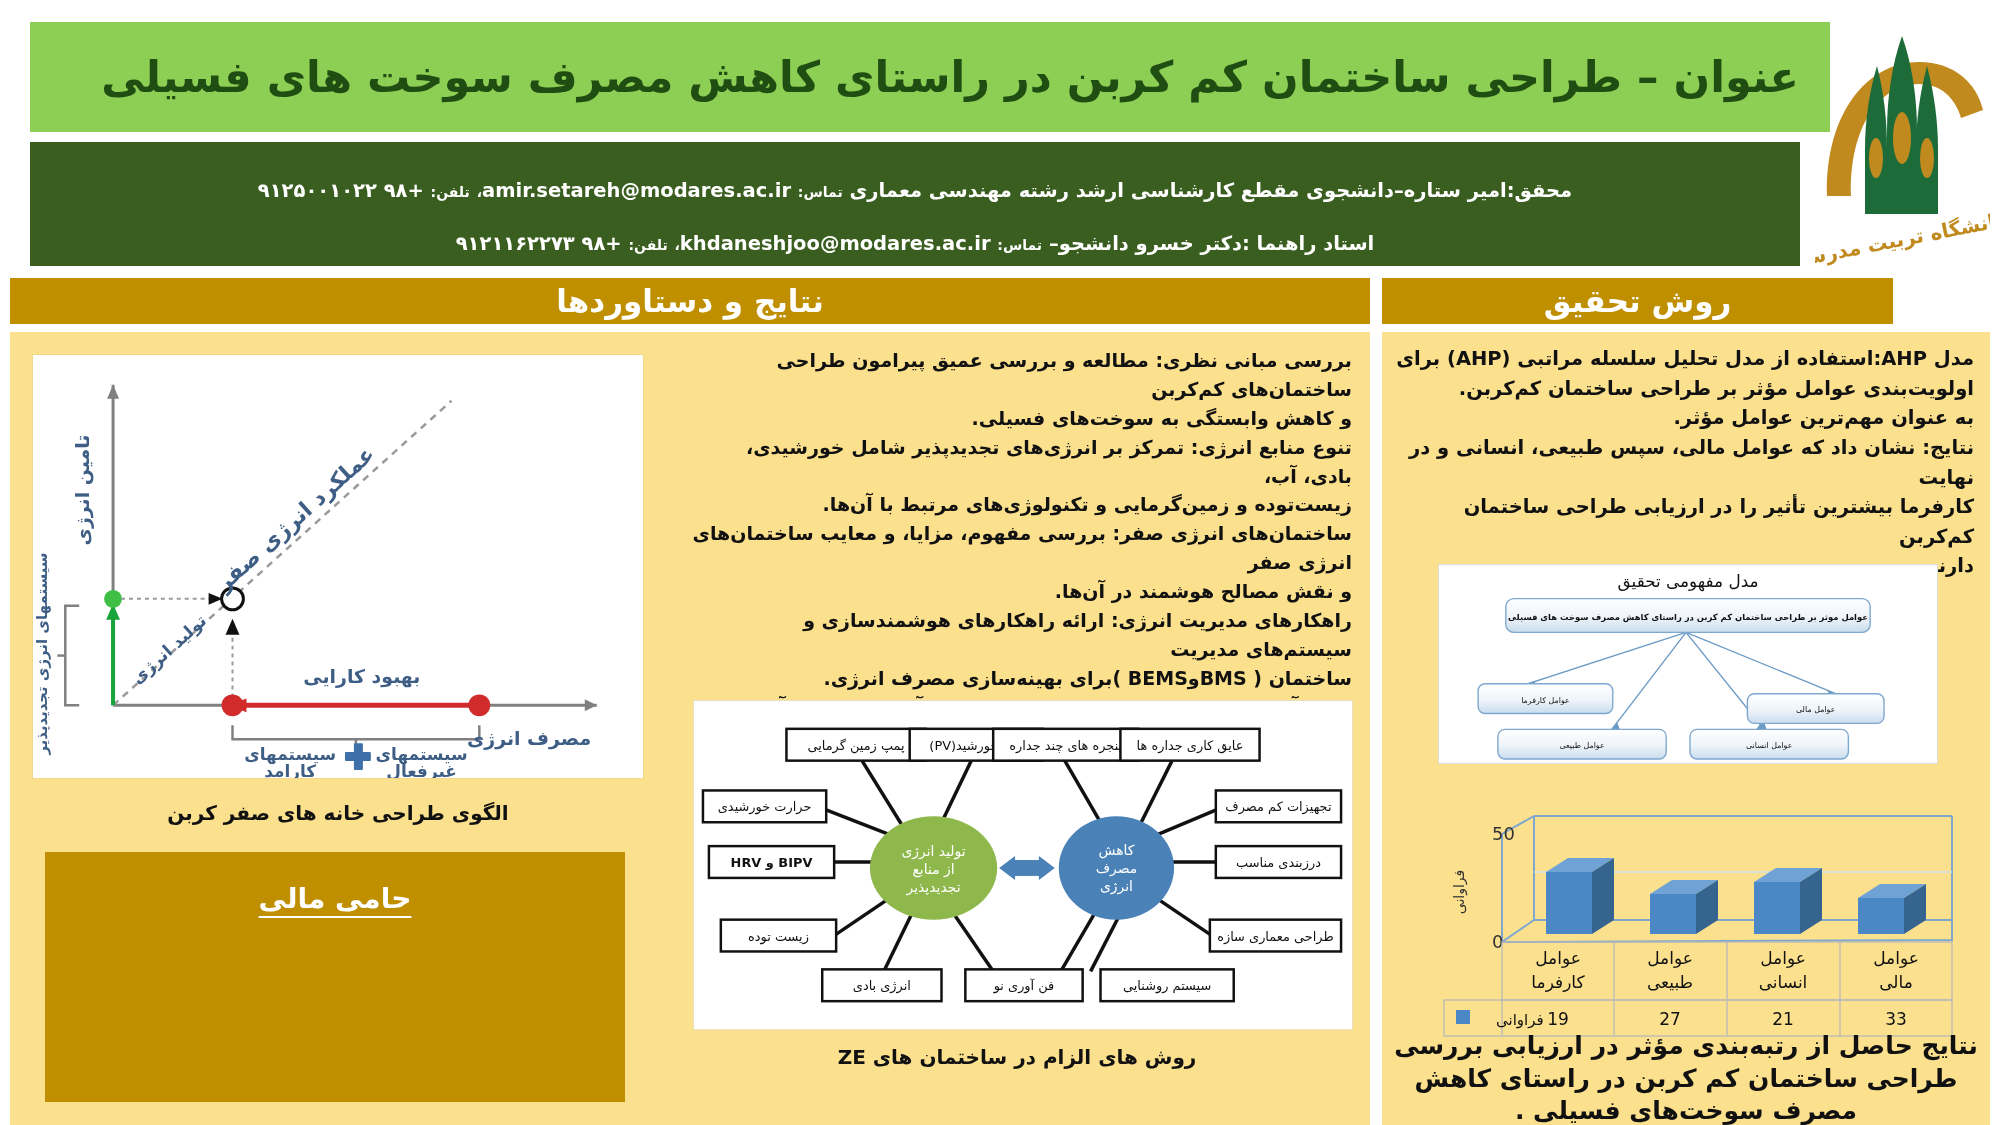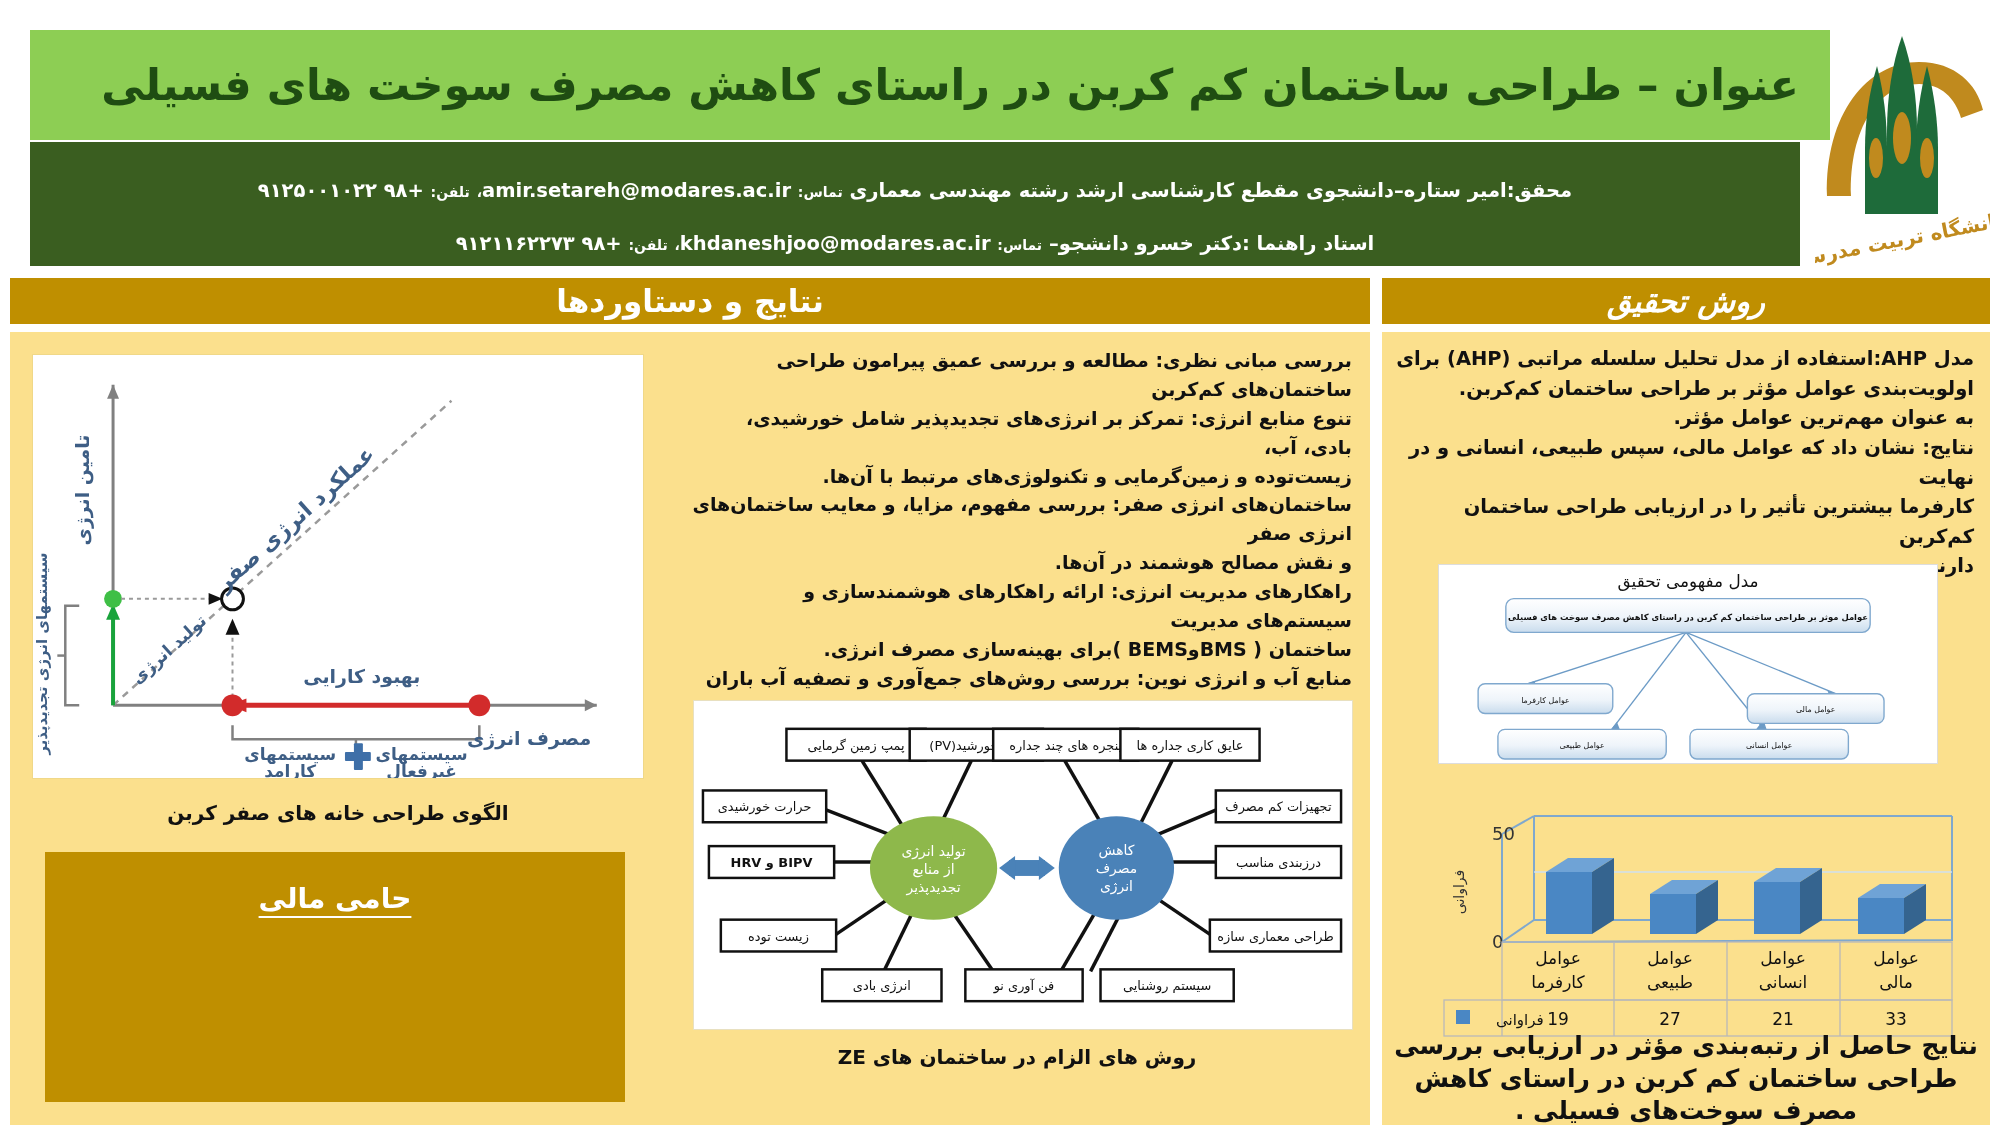--- a/index.html
+++ b/index.html
@@ -7,21 +7,21 @@
   html, body {
     width: 2000px; height: 1125px;
     background: #ffffff;
     font-family: "DejaVu Sans", "Liberation Sans", sans-serif;
     overflow: hidden;
   }
   .poster { position: relative; width: 2000px; height: 1125px; background: #fff; }
 
   
   .title-bar {
-    position: absolute; left: 30px; top: 30px; width: 1800px; height: 110px;
+    position: absolute; left: 30px; top: 22px; width: 1800px; height: 110px;
     background: #8DCE54; display: flex; align-items: center; justify-content: center; padding-left: 40px;
   }
   .title-bar .title {
     font-size: 43px; font-weight: bold; color: #1F4D12; letter-spacing: -0.5px;
     white-space: nowrap; text-align: center;
   }
   .authors-bar {
     position: absolute; left: 30px; top: 142px; width: 1770px; height: 124px;
     background: #3A5E20; padding: 28px 40px 10px 40px;
   }
@@ -35,21 +35,21 @@
   .logo { position: absolute; left: 1815px; top: 18px; width: 175px; height: 248px; }
   .logo svg { width: 100%; height: 100%; display: block; }
 
   
   .sec-bar {
     position: absolute; height: 46px; background: #BF8F00;
     display: flex; align-items: center; justify-content: center;
   }
   .sec-bar span { color: #fff; font-size: 31px; font-weight: bold; }
   #bar-results { left: 10px; top: 278px; width: 1360px; }
-  #bar-method  { left: 1382px; top: 278px; width: 608px; font-style: italic; }
+  #bar-method  { left: 1382px; top: 278px; width: 511px; }
 
   
   .panel { position: absolute; background: #FBE08D; }
   #panel-left   { left: 10px;   top: 332px; width: 665px;  height: 793px; }
   #panel-mid    { left: 675px;  top: 332px; width: 695px;  height: 793px; }
   #panel-right  { left: 1382px; top: 332px; width: 608px;  height: 793px; }
 
   
   .zec-box {
     position: absolute; left: 22px; top: 22px; width: 612px; height: 425px;
@@ -205,20 +205,21 @@
     <div class="cap" id="cap-left">الگوی طراحی خانه های صفر کربن</div>
 
     <div class="sponsor-box">
       <div class="sponsor-title">حامی مالی</div>
     </div>
   </div>
 
   <div class="panel" id="panel-mid">
     <div class="mid-text">
       <p>بررسی مبانی نظری: مطالعه و بررسی عمیق پیرامون طراحی ساختمان‌های کم‌کربن</p>
+      <p>و کاهش وابستگی به سوخت‌های فسیلی.</p>
       <p>تنوع منابع انرژی: تمرکز بر انرژی‌های تجدیدپذیر شامل خورشیدی، بادی، آب،</p>
       <p>زیست‌توده و زمین‌گرمایی و تکنولوژی‌های مرتبط با آن‌ها.</p>
       <p>ساختمان‌های انرژی صفر: بررسی مفهوم، مزایا، و معایب ساختمان‌های انرژی صفر</p>
       <p>و نقش مصالح هوشمند در آن‌ها.</p>
       <p>راهکارهای مدیریت انرژی: ارائه راهکارهای هوشمندسازی و سیستم‌های مدیریت</p>
       <p>ساختمان ( BMSوBEMS )برای بهینه‌سازی مصرف انرژی.</p>
       <p>منابع آب و انرژی نوین: بررسی روش‌های جمع‌آوری و تصفیه آب باران و استفاده</p>
       <p>از انرژی‌های نوین مانند جاذبه ماه.</p>
     </div>
 

